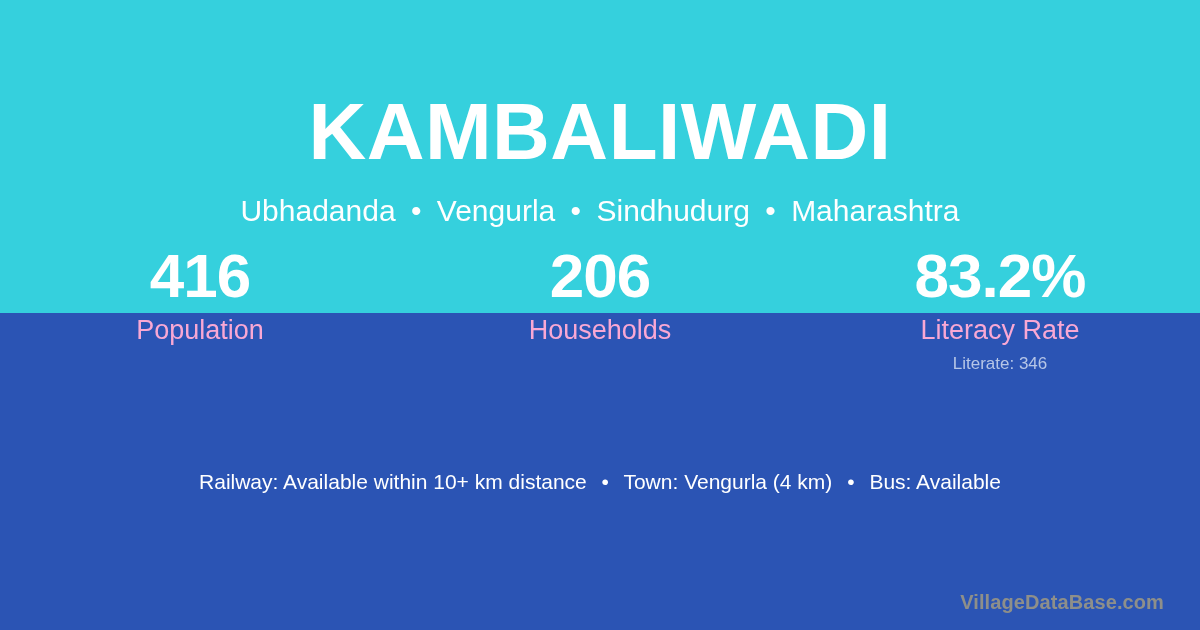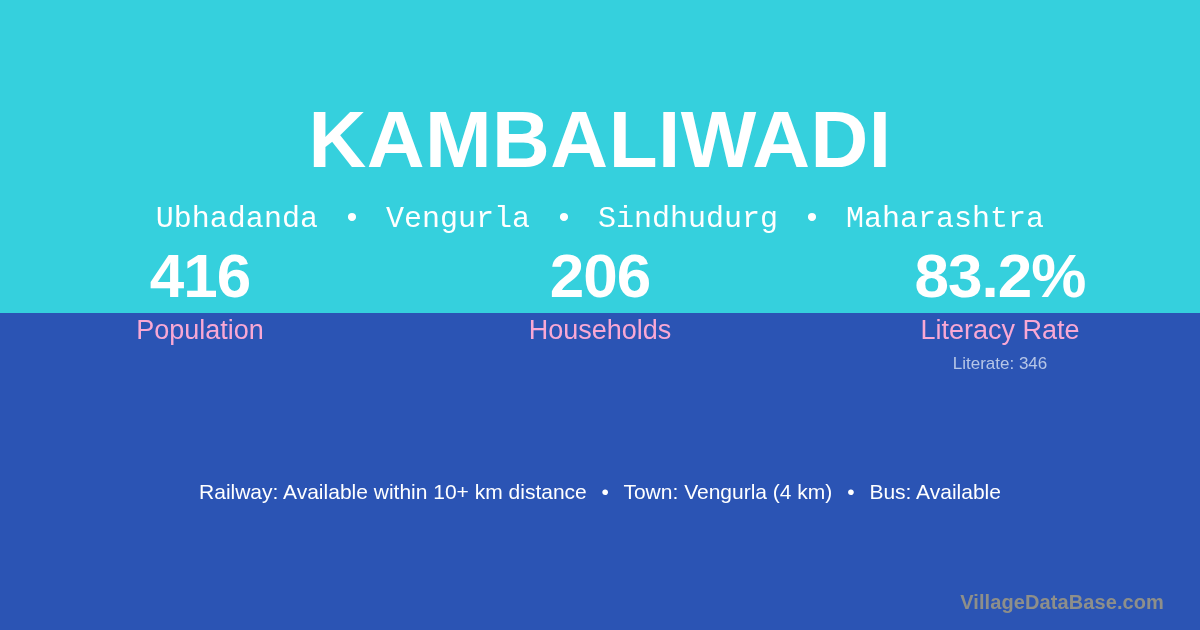--- a/index.html
+++ b/index.html
@@ -29,21 +29,21 @@
     top: 0;
     width: 1200px;
     height: 313px;
     background: #35d0dd;
   }
 
   
   #header {
     position: absolute;
     left: 0;
-    top: 16px;
+    top: 8px;
     width: 1200px;
     text-align: center;
   }
 
   #village-title {
     margin: 0;
     padding: 0;
     font-size: 80px;
     line-height: 1;
     font-weight: 700;
@@ -53,21 +53,20 @@
     text-transform: uppercase;
   }
 
   #location-breadcrumb {
     margin: 0;
     padding-top: 24px;
     font-size: 30px;
     line-height: 1;
     font-weight: 400;
     color: #ffffff;
-    font-family: Liberation Mono, monospace;
   }
   #location-breadcrumb .sep {
     padding: 0 7px;
   }
 
   
   #stats-row {
     position: absolute;
     left: 0;
     top: 245px;
@@ -98,21 +97,21 @@
     font-size: 17px;
     line-height: 20px;
     font-weight: 400;
     color: #b6c6e7;
   }
 
   
   #infrastructure {
     position: absolute;
     left: 0;
-    top: 479px;
+    top: 469px;
     width: 1200px;
     text-align: center;
     font-size: 21px;
     line-height: 26px;
     color: #ffffff;
     font-weight: 400;
   }
   #infrastructure .sep {
     padding: 0 9px;
   }

